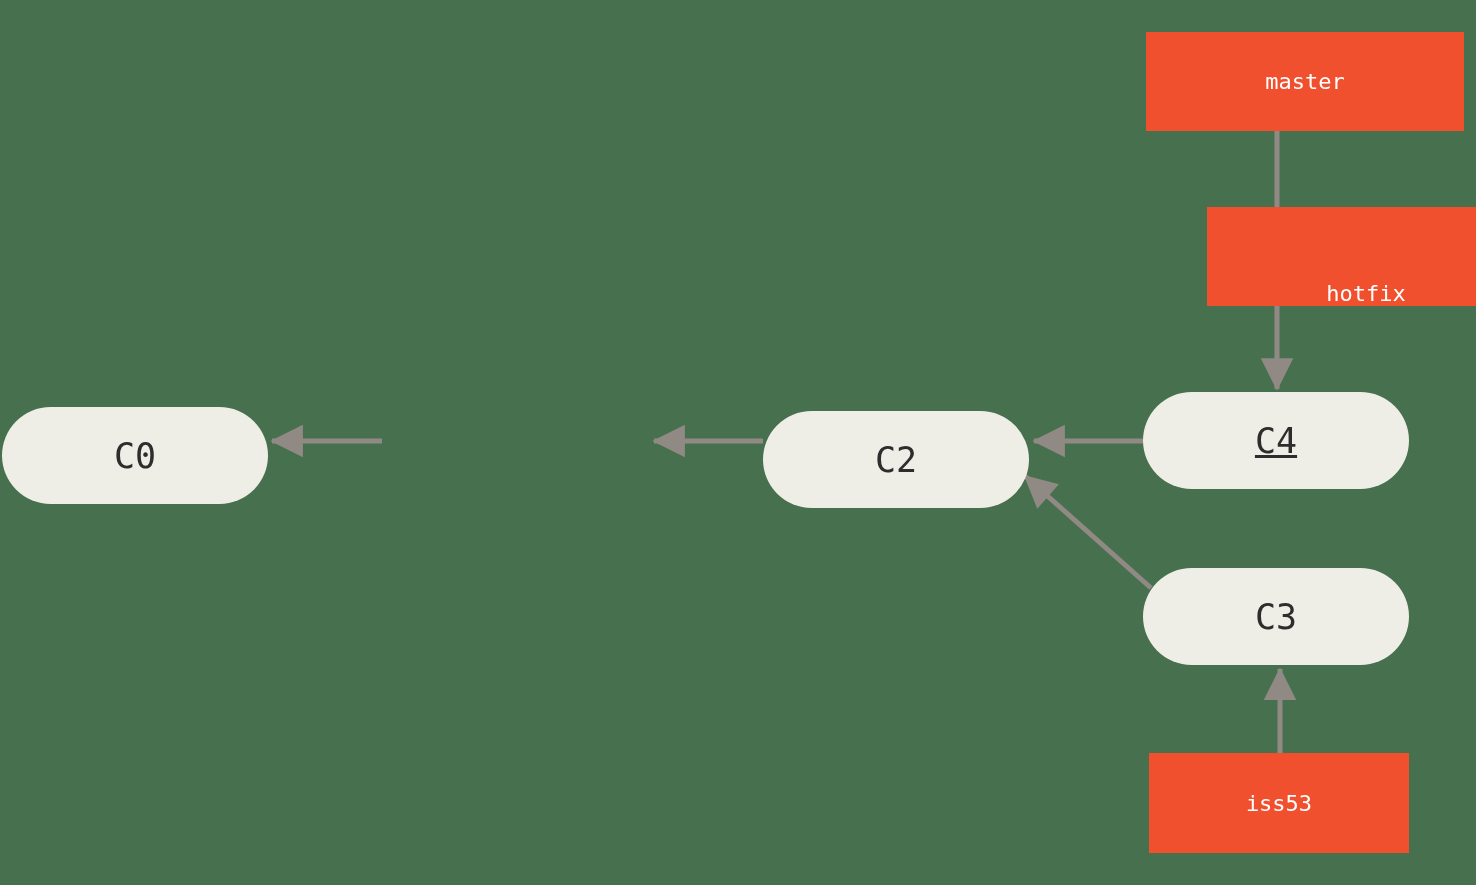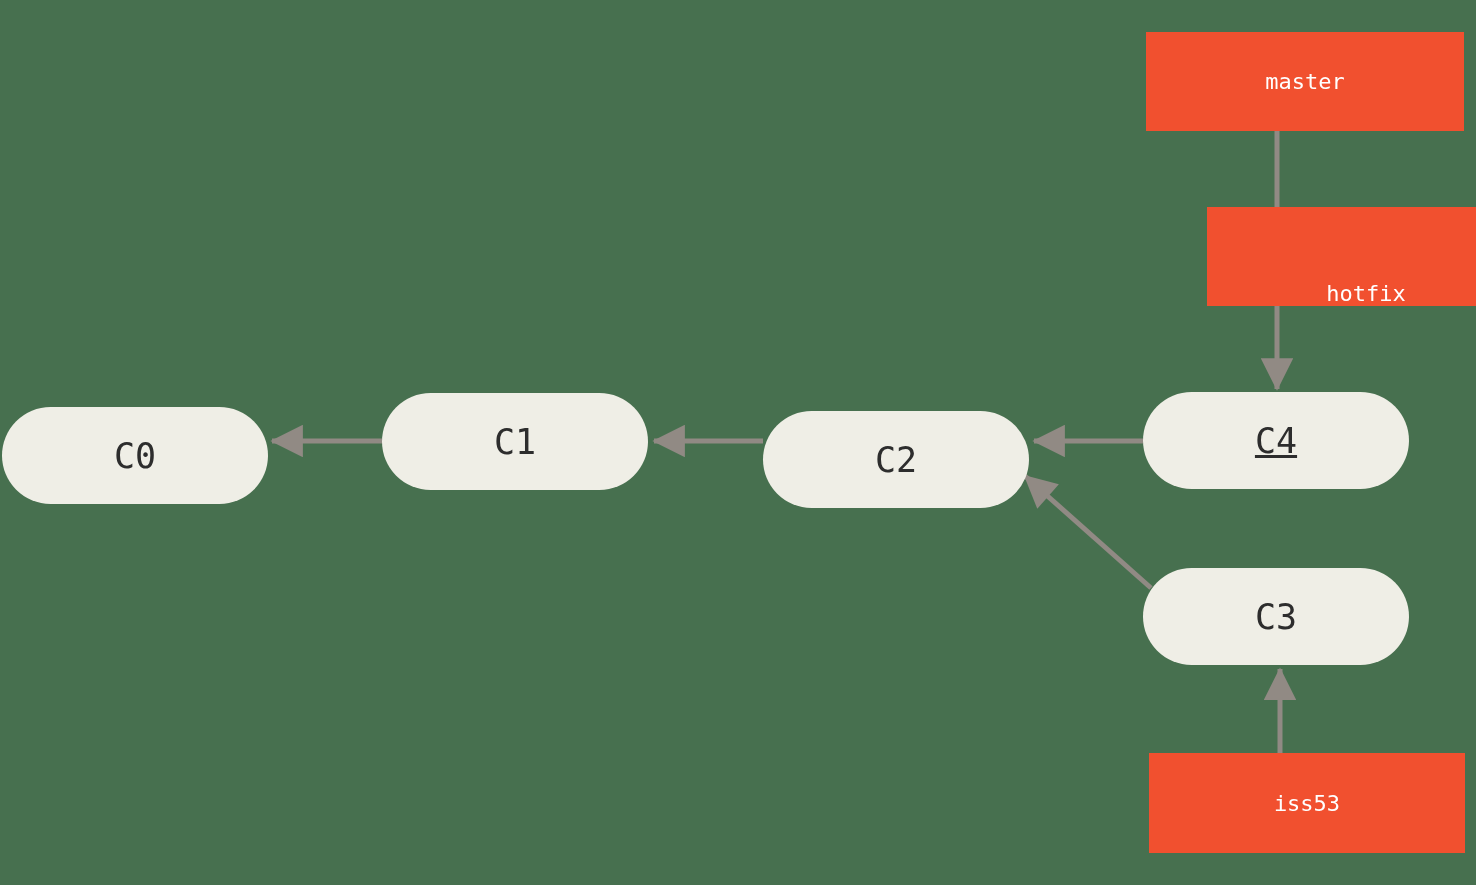--- a/index.html
+++ b/index.html
@@ -55,21 +55,21 @@
     font-size: 22px;
     z-index: 1;
   }
   #node-c0 { left: 2px;    top: 393px; margin-top: 14px; }
   #node-c1 { left: 382px;  top: 393px; }
   #node-c2 { left: 763px;  top: 411px; }
   #node-c4 { left: 1143px; top: 392px; text-decoration: underline; }
   #node-c3 { left: 1143px; top: 568px; align-items: center; }
   #branch-master { left: 1146px; top: 32px;  }
   #branch-hotfix { left: 1207px; top: 207px; align-items: flex-end; }
-  #branch-iss53  { left: 1149px; top: 753px; width: 316px; height: 100px; }
+  #branch-iss53  { left: 1149px; top: 753px; width: 260px; height: 100px; }
 </style>
 </head>
 <body>
 
 <div class="canvas">
 
   <svg class="arrows" viewBox="0 0 1476 885" xmlns="http://www.w3.org/2000/svg">
     <defs>
       <marker id="ah" viewBox="0 0 10 10" refX="9.5" refY="5" markerWidth="7" markerHeight="6.5" orient="auto">
         <path d="M0,0 L10,5 L0,10 Z"></path>
@@ -78,23 +78,20 @@
     <line x1="382" y1="441" x2="272" y2="441" marker-end="url(#ah)"></line>
     <line x1="763" y1="441" x2="654" y2="441" marker-end="url(#ah)"></line>
     <line x1="1143" y1="441" x2="1034" y2="441" marker-end="url(#ah)"></line>
     <line x1="1277" y1="131" x2="1277" y2="389" marker-end="url(#ah)"></line>
     <line x1="1280" y1="753" x2="1280" y2="669" marker-end="url(#ah)"></line>
     <line x1="1151" y1="588" x2="1025" y2="476" marker-end="url(#ah)"></line>
   </svg>
 
   <div class="commit" id="node-c0">
     <span>C0</span>
-  </div>
-  <div class="commit" id="node-c1">
-    <span>C1</span>
   </div>
   <div class="commit" id="node-c2">
     <span>C2</span>
   </div>
   <div class="commit" id="node-c3">
     <span>C3</span>
   </div>
   <div class="commit" id="node-c4">
     <span>C4</span>
   </div>

